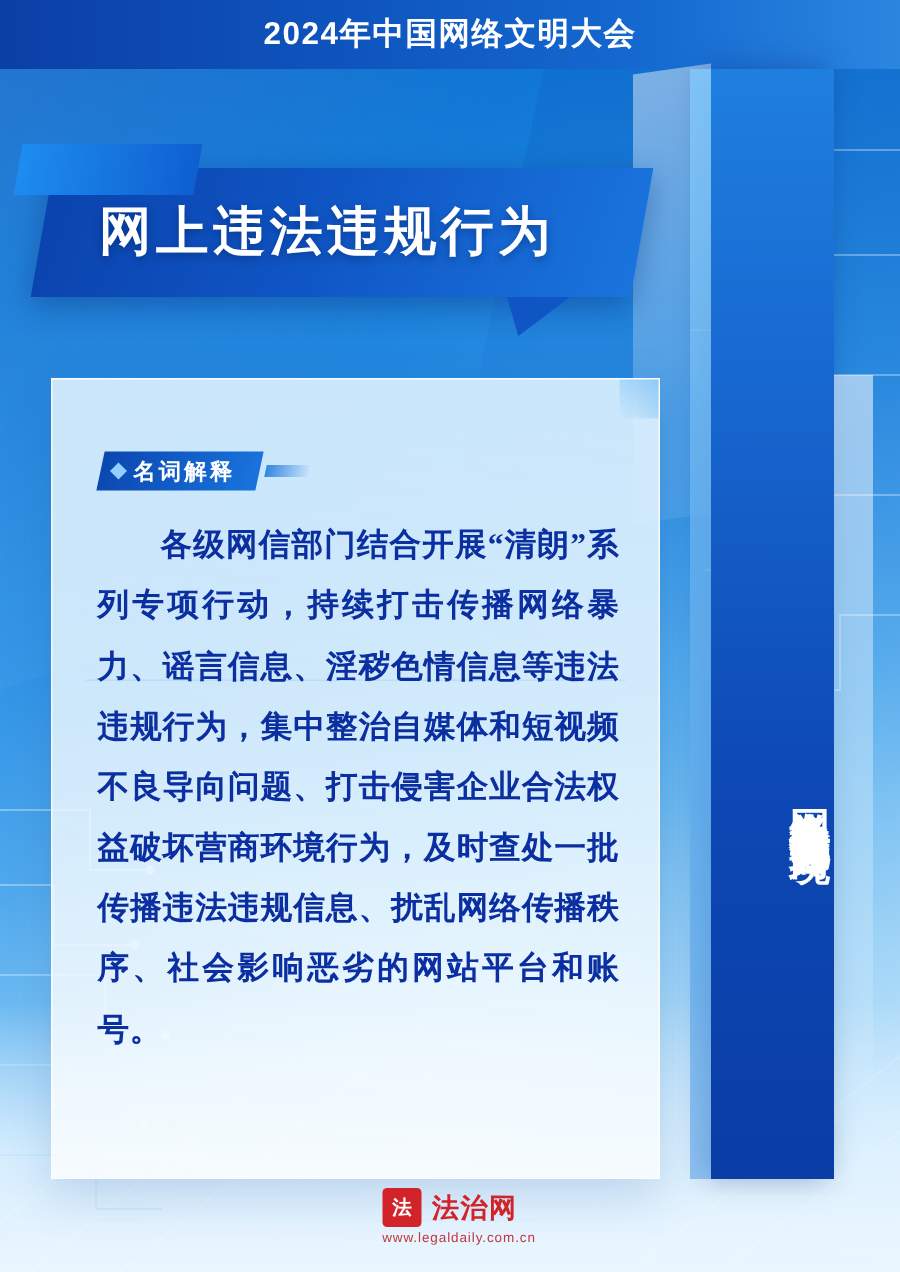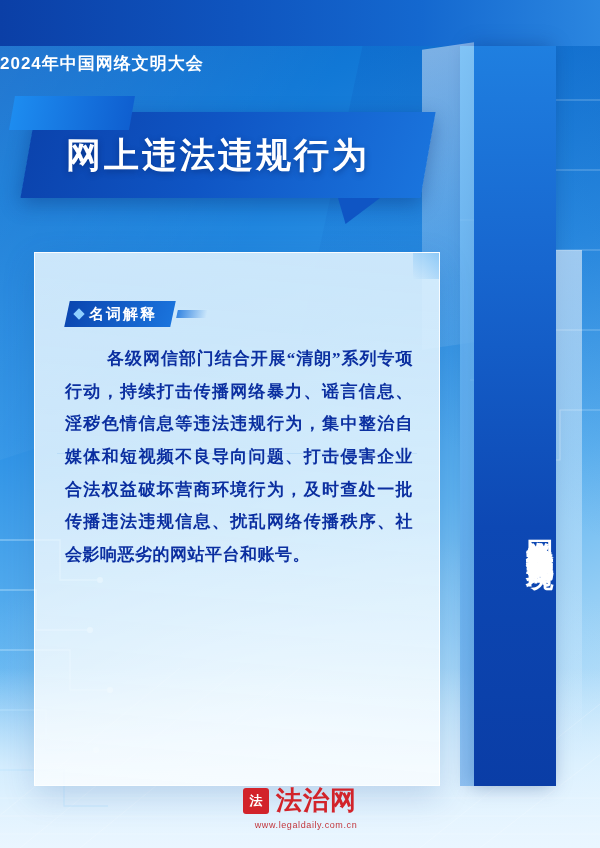--- a/index.html
+++ b/index.html
@@ -65,25 +65,25 @@
   
   .top-band {
     position: absolute;
     left: 0; top: 0; width: 100%; height: 46px;
     background: linear-gradient(90deg, #0b3fa6 0%, #0f55bf 40%, #1468cf 70%, #2b86e0 100%);
   }
   .top-band-title {
     position: absolute;
     left: 0; top: 0; width: 100%; height: 46px;
     line-height: 46px;
-    color: #ffffff;
-    font-size: 17px;
+    text-align: center;
+    color: #ffffff;
+    font-size: 21px;
     font-weight: bold;
     letter-spacing: 1px;
-    margin-top: 41px;
   }
 
   
   .right-column {
     position: absolute;
     right: 44px; top: 46px;
     width: 82px; height: 740px;
     background: linear-gradient(180deg, #1f7fe0 0%, #1766cf 30%, #0d48b4 65%, #0a3da6 100%);
     box-shadow: -4px 0 18px rgba(6,40,110,0.35);
   }
@@ -219,21 +219,21 @@
     margin-left: 4px;
     background: linear-gradient(90deg, rgba(26,116,221,0.85), rgba(26,116,221,0));
     transform: skewX(-12deg);
   }
 
   .body-text {
     position: absolute;
     left: 30px; right: 26px; top: 90px;
     color: #0b2fa0;
     font-family: "Liberation Serif", serif;
-    font-size: 17px;
+    font-size: 21px;
     font-weight: bold;
     line-height: 1.92;
     letter-spacing: 0.5px;
     text-indent: 42px;
     text-align: justify;
   }
 
   
   .footer {
     position: absolute;
@@ -252,21 +252,21 @@
     font-size: 13px;
     font-weight: bold;
     display: flex;
     align-items: center;
     justify-content: center;
     border-radius: 3px;
     font-family: "Liberation Serif", serif;
   }
   .logo-text {
     color: #d2232a;
-    font-size: 26px;
+    font-size: 18px;
     font-weight: bold;
     letter-spacing: 1px;
     font-family: "Liberation Serif", serif;
   }
   .logo-url {
     margin-top: 2px;
     color: #c2363c;
     font-size: 9px;
     letter-spacing: 0.6px;
     margin-left: 12px;

